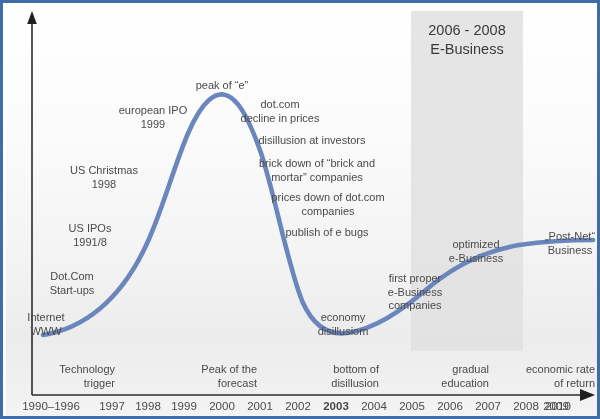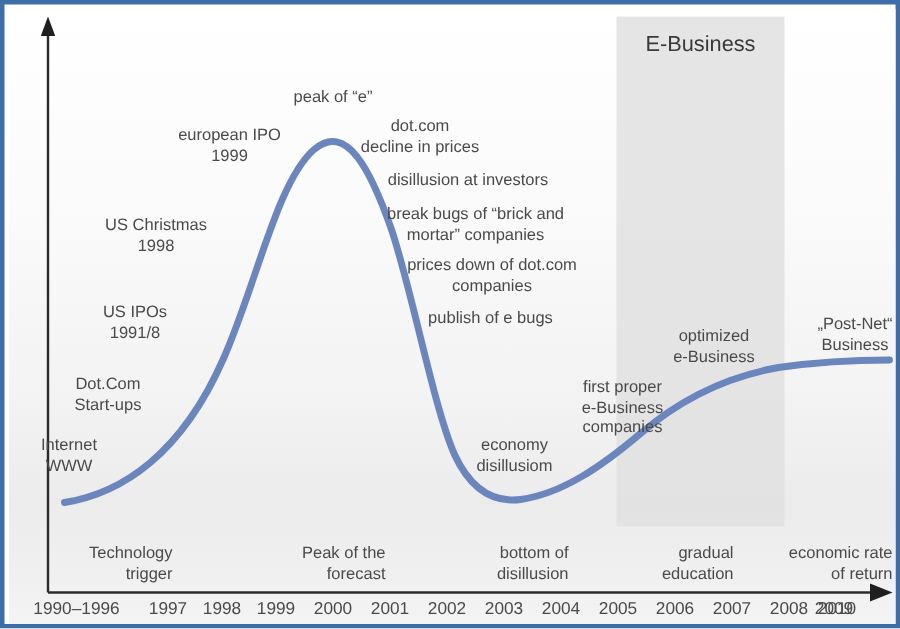--- a/index.html
+++ b/index.html
@@ -57,20 +57,21 @@
   
   #axes { position: absolute; left: 0; top: 0; width: 600px; height: 419px; }
 
   
   .ann {
     position: absolute;
     font-size: 11px;
     line-height: 13.5px;
     color: #4a4a4a;
     white-space: pre-line;
+    margin-top: 20px;
   }
   .ann.l  { text-align: center; }
   .ann.c  { text-align: center; }
 
   
   .phase {
     position: absolute;
     font-size: 11px;
     line-height: 13.5px;
     color: #4a4a4a;
@@ -90,20 +91,21 @@
 </style>
 </head>
 <body>
 
 <div id="figure">
 
   <div id="plate"></div>
 
   <div id="band"></div>
   <div id="band-label">
+    <div>2006 - 2008</div>
     <div>E-Business</div>
   </div>
 
   <svg id="axes" viewBox="0 0 600 419">
 
     <line x1="29" y1="18" x2="29" y2="392" stroke="#2b2b2b" stroke-width="1.6"></line>
     <polygon points="29,8 24.2,21 33.8,21" fill="#1f1f1f"></polygon>
 
     <line x1="29" y1="392" x2="580" y2="392" stroke="#2b2b2b" stroke-width="1.6"></line>
     <polygon points="592,392 577,386 577,398" fill="#1f1f1f"></polygon>
@@ -127,21 +129,21 @@
       <div class="ann c" style="left: 48px; top: 199px; width: 78px;">US IPOs
 1991/8</div>
       <div class="ann c" style="left: 52px; top: 141px; width: 98px;">US Christmas
 1998</div>
       <div class="ann l" style="left: 108px; top: 81px; width: 84px;">european IPO
 1999</div>
       <div class="ann c" style="left: 174px; top: 56px; width: 90px;">peak of “e”</div>
       <div class="ann c" style="left: 228px; top: 75px; width: 98px;">dot.com
 decline in prices</div>
       <div class="ann l" style="left: 249px; top: 111px; width: 120px;">disillusion at investors</div>
-      <div class="ann c" style="left: 252px; top: 134px; width: 124px;">break bugs of “brick and
+      <div class="ann c" style="left: 252px; top: 134px; width: 124px;">brick down of “brick and
 mortar” companies</div>
       <div class="ann c" style="left: 262px; top: 168px; width: 126px;">prices down of dot.com
 companies</div>
       <div class="ann l" style="left: 272px; top: 203px; width: 104px;">publish of e bugs</div>
       <div class="ann c" style="left: 300px; top: 288px; width: 80px;">economy
 disillusiom</div>
       <div class="ann l" style="left: 376px; top: 249px; width: 72px;">first proper
 e-Business
 companies</div>
       <div class="ann c" style="left: 436px; top: 215px; width: 74px;">optimized
@@ -162,21 +164,21 @@
 of return</div>
     </div>
   <div id="years">
       <div class="year" style="left: 8px; width: 80px;">1990–1996</div>
       <div class="year" style="left: 88px; width: 42px;">1997</div>
       <div class="year" style="left: 124px; width: 42px;">1998</div>
       <div class="year" style="left: 160px; width: 42px;">1999</div>
       <div class="year" style="left: 198px; width: 42px;">2000</div>
       <div class="year" style="left: 236px; width: 42px;">2001</div>
       <div class="year" style="left: 274px; width: 42px;">2002</div>
-      <div class="year" style="left: 312px; width: 42px;">2003</div>
+      <div class="year" style="left: 312px; width: 42px; font-weight: bold;">2003</div>
       <div class="year" style="left: 350px; width: 42px;">2004</div>
       <div class="year" style="left: 388px; width: 42px;">2005</div>
       <div class="year" style="left: 426px; width: 42px;">2006</div>
       <div class="year" style="left: 464px; width: 42px;">2007</div>
       <div class="year" style="left: 502px; width: 42px;">2008</div>
       <div class="year" style="left: 532px; width: 42px;">2009</div>
       <div class="year" style="left: 534px; width: 42px;">2010</div>
     </div>
 
 </div>

